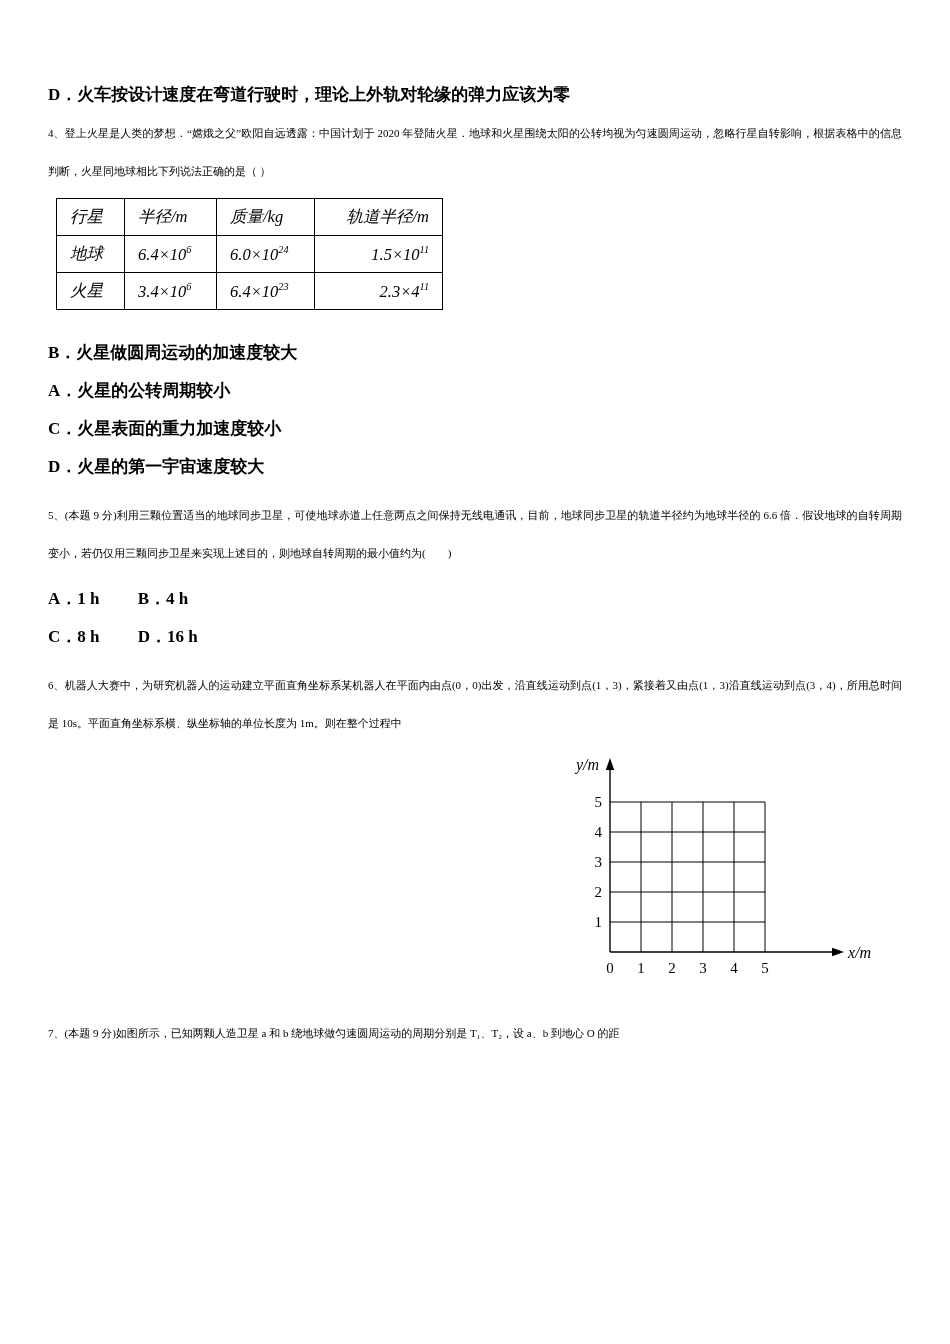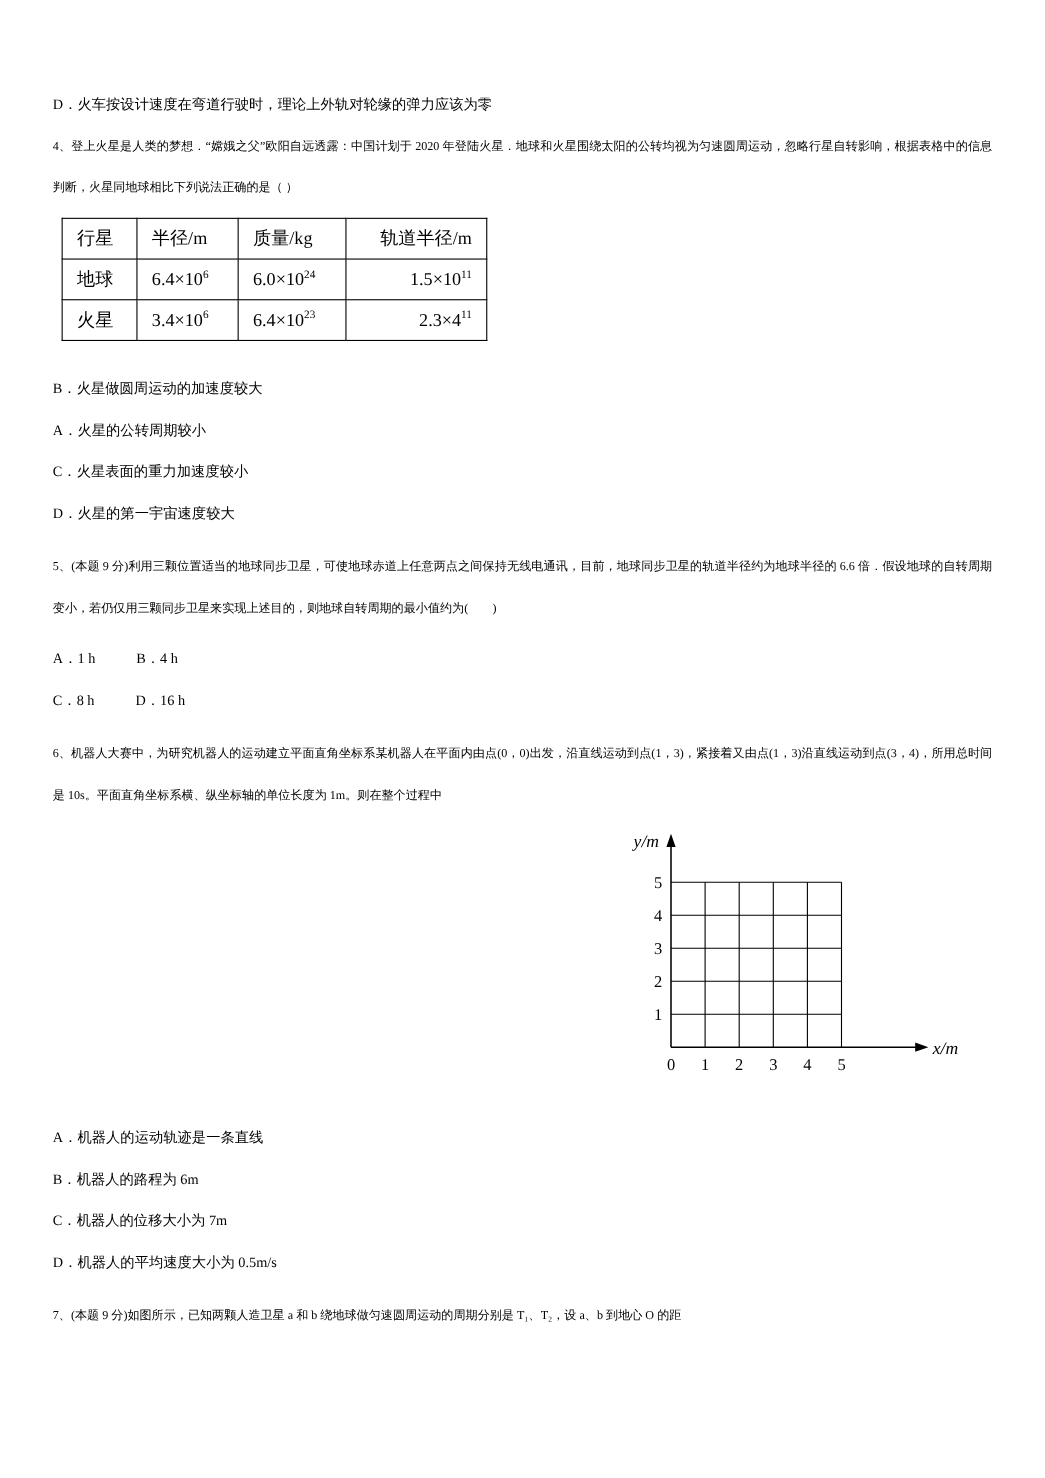--- a/index.html
+++ b/index.html
@@ -16,32 +16,33 @@
     padding: 76px 48px 0 48px;
     overflow: hidden;
   }
   .para {
     font-size: 11px;
     line-height: 38px;
     text-align: justify;
     margin-bottom: 8px;
   }
   .option {
-    font-size: 13px;
+    font-size: 17px;
     line-height: 38px;
-    font-weight: normal;
+    font-weight: bold;
     text-align: left;
   }
   .options-block { margin-bottom: 10px; }
   .opt-pair span { display: inline-block; }
   .opt-pair span:first-child { margin-right: 34px; }
   table.planet {
     border-collapse: collapse;
     margin: 8px 0 24px 8px;
     font-size: 16.5px;
+    font-style: italic;
   }
   table.planet th, table.planet td {
     border: 1.5px solid #000000;
     font-weight: normal;
     text-align: left;
     padding: 7px 13px;
     white-space: nowrap;
   }
   table.planet th.c1, table.planet td.c1 { width: 68px; }
   table.planet th.c2, table.planet td.c2 { width: 92px; }
@@ -148,22 +149,16 @@
         <text x="38" y="221">0</text>
         <text x="69" y="221">1</text>
         <text x="100" y="221">2</text>
         <text x="131" y="221">3</text>
         <text x="162" y="221">4</text>
         <text x="193" y="221">5</text>
       </g>
     </svg>
   </div>
 
-  <div class="options-block">
-    <p class="option">A．机器人的运动轨迹是一条直线</p>
-    <p class="option">B．机器人的路程为 6m</p>
-    <p class="option">C．机器人的位移大小为 7m</p>
-    <p class="option">D．机器人的平均速度大小为 0.5m/s</p>
-  </div>
 
   <p class="para">7、(本题 9 分)如图所示，已知两颗人造卫星 a 和 b 绕地球做匀速圆周运动的周期分别是 T₁、T₂，设 a、b 到地心 O 的距</p>
 
 </div>
 
 </body></html>

